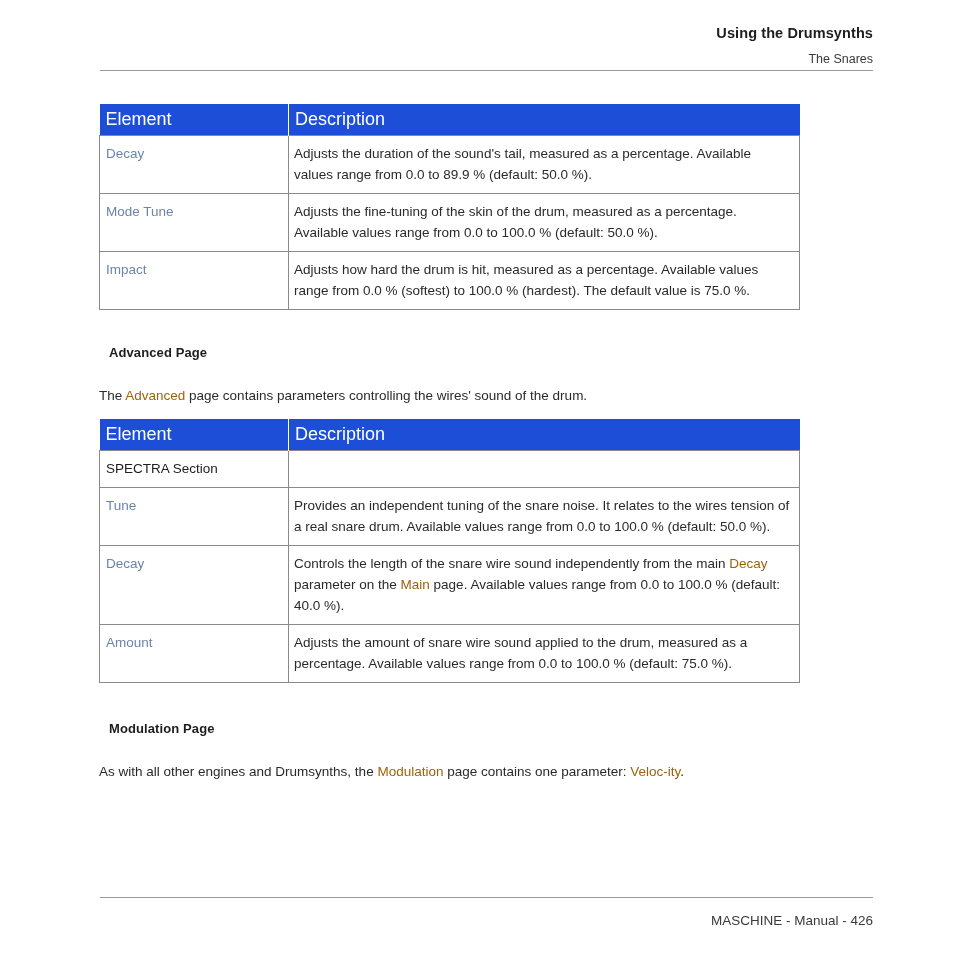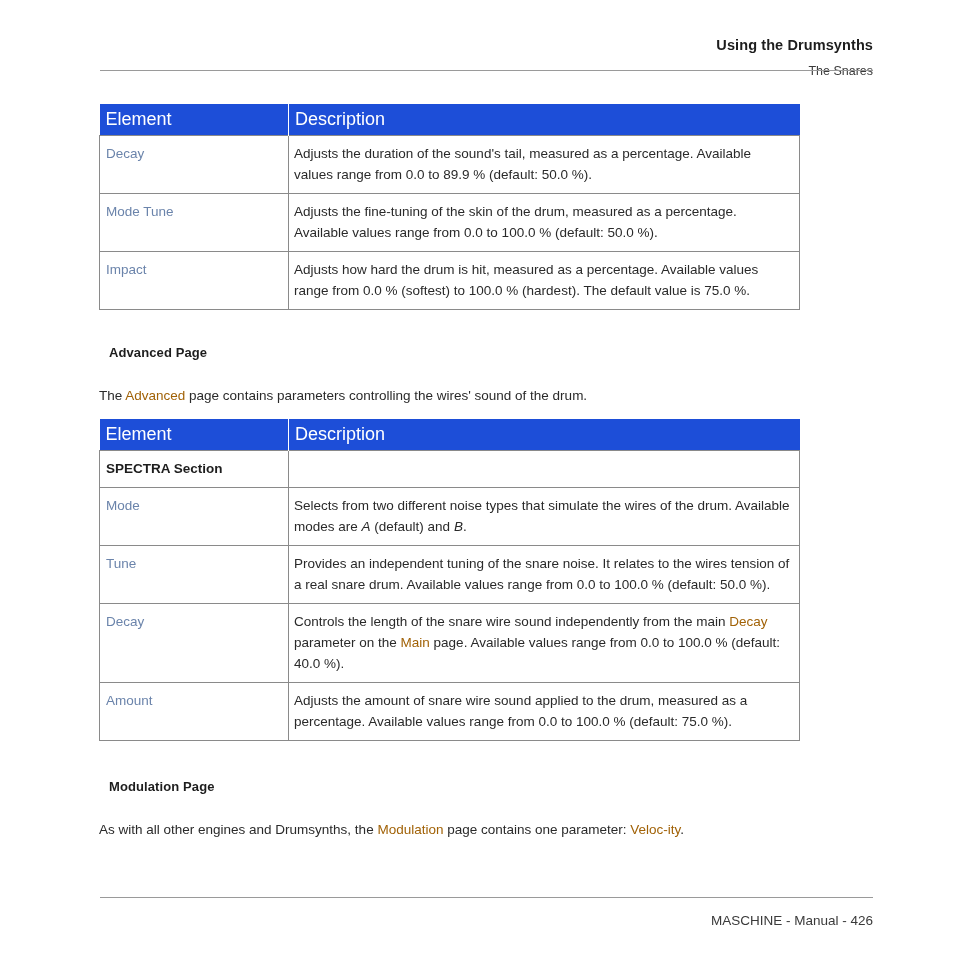--- a/index.html
+++ b/index.html
@@ -21,21 +21,21 @@
     position: relative;
     width: 954px;
     height: 954px;
     box-sizing: border-box;
   }
 
   
   .page-header {
     position: absolute;
     left: 100px;
-    top: 36px;
+    top: 24px;
     width: 773px;
     text-align: right;
   }
   .header-title {
     font-size: 14.5px;
     font-weight: bold;
     color: #1d1d1d;
     letter-spacing: 0.1px;
     line-height: 18px;
   }
@@ -99,21 +99,21 @@
   table.param-table tbody td.cell-element {
     color: #6b84ab;
     padding-left: 6px;
   }
   table.param-table tbody td.cell-desc {
     color: #2a2a2a;
     padding-left: 5px;
   }
   table.param-table tbody td.cell-element.section-head {
     color: #1d1d1d;
-    font-weight: bold;
+    font-weight: normal;
     margin-top: 45px;
   }
 
   .lnk {
     color: #a16207;
   }
   .ital {
     font-style: italic;
   }
 
@@ -217,24 +217,20 @@
           <th class="th-element">Element</th>
           <th class="th-desc">Description</th>
         </tr>
       </thead>
       <tbody>
         <tr>
           <td class="cell-element section-head">SPECTRA Section</td>
           <td class="cell-desc">&nbsp;</td>
         </tr>
         <tr>
-          <td class="cell-element">Mode</td>
-          <td class="cell-desc">Selects from two different noise types that simulate the wires of the drum. Available modes are <span class="ital">A</span> (default) and <span class="ital">B</span>.</td>
-        </tr>
-        <tr>
           <td class="cell-element">Tune</td>
           <td class="cell-desc">Provides an independent tuning of the snare noise. It relates to the wires tension of a real snare drum. Available values range from 0.0 to 100.0 % (default: 50.0 %).</td>
         </tr>
         <tr>
           <td class="cell-element">Decay</td>
           <td class="cell-desc">Controls the length of the snare wire sound independently from the main <span class="lnk">Decay</span> parameter on the <span class="lnk">Main</span> page. Available values range from 0.0 to 100.0 % (default: 40.0 %).</td>
         </tr>
         <tr>
           <td class="cell-element">Amount</td>
           <td class="cell-desc">Adjusts the amount of snare wire sound applied to the drum, measured as a percentage. Available values range from 0.0 to 100.0 % (default: 75.0 %).</td>

